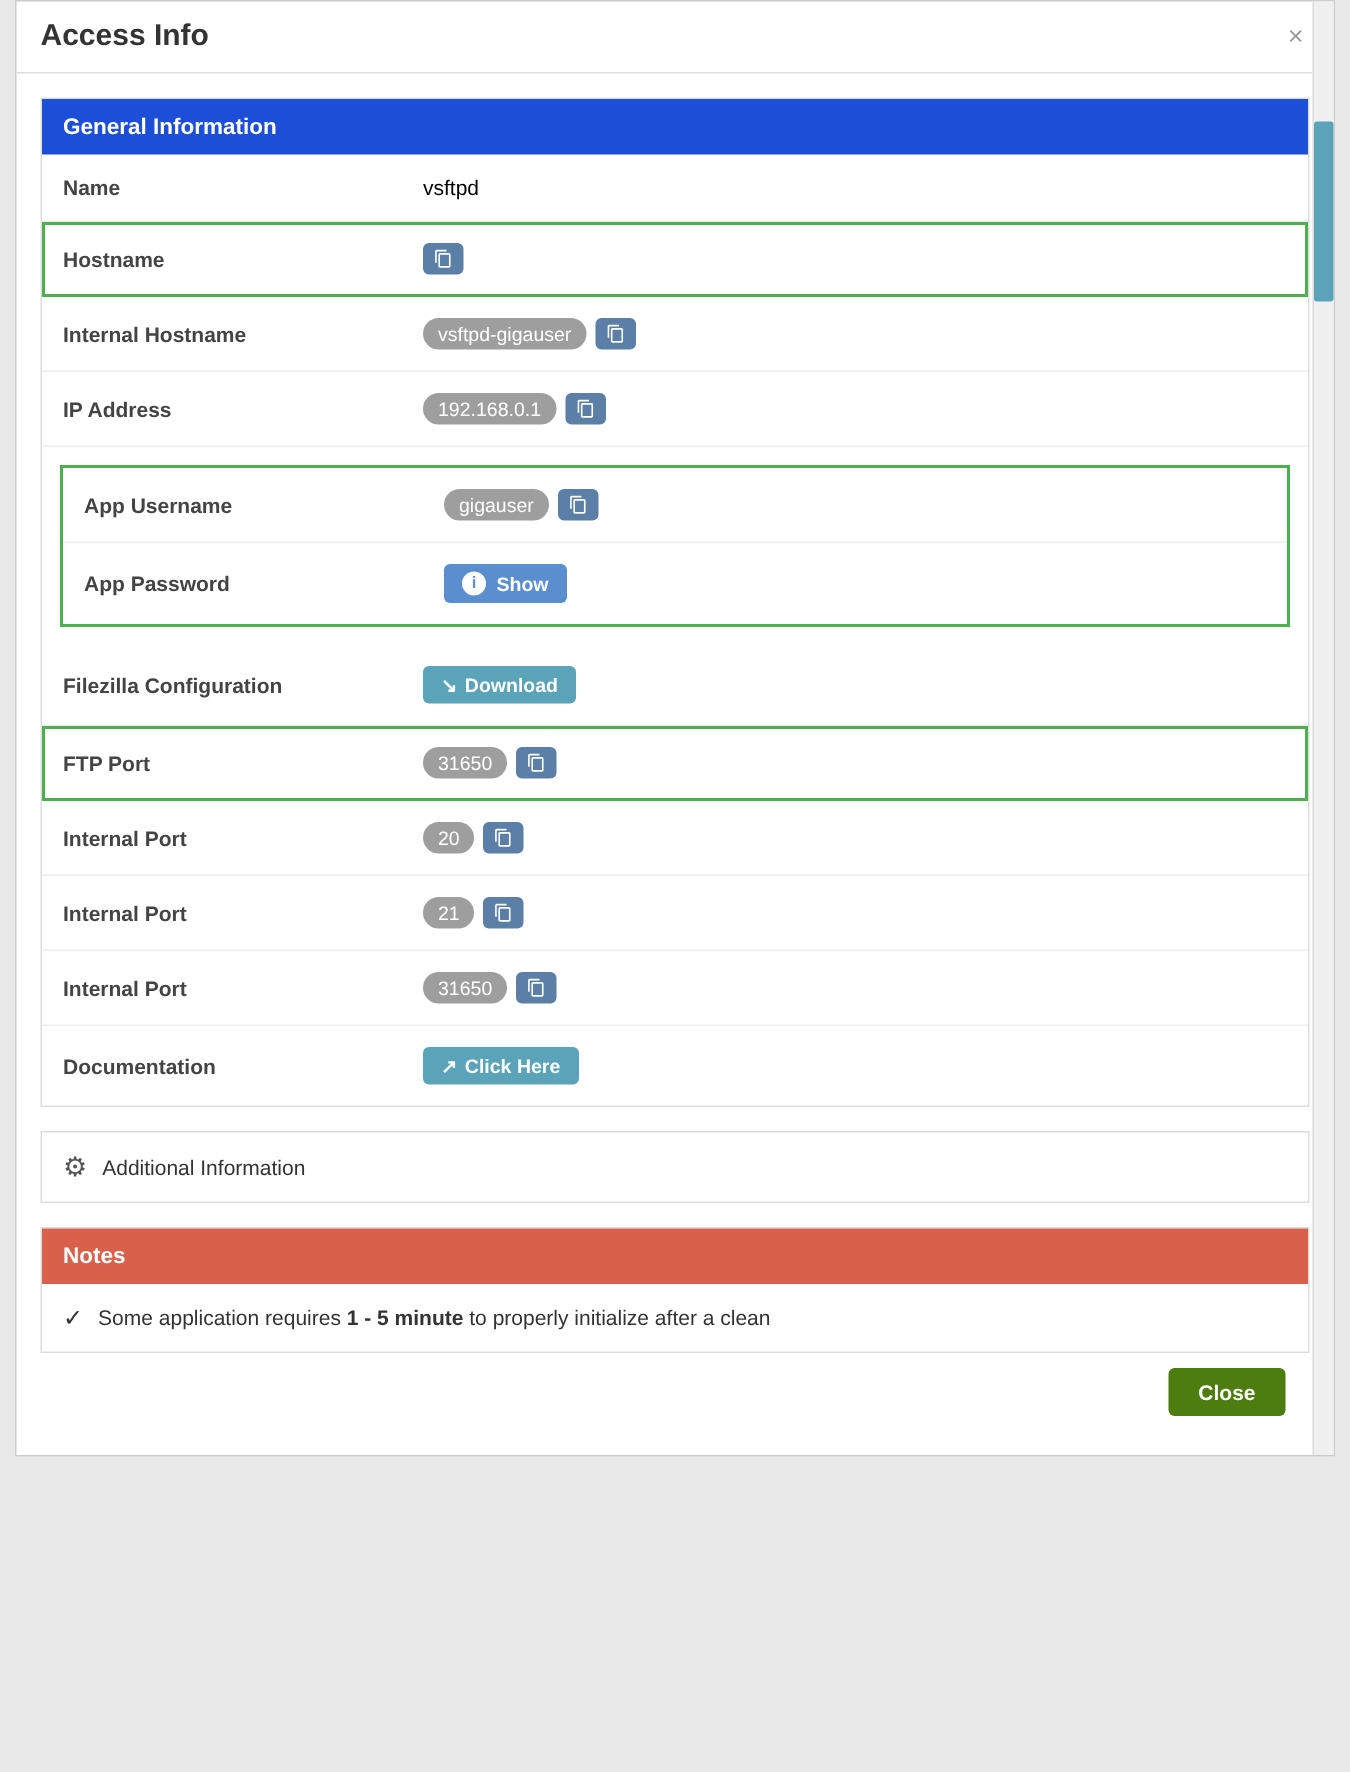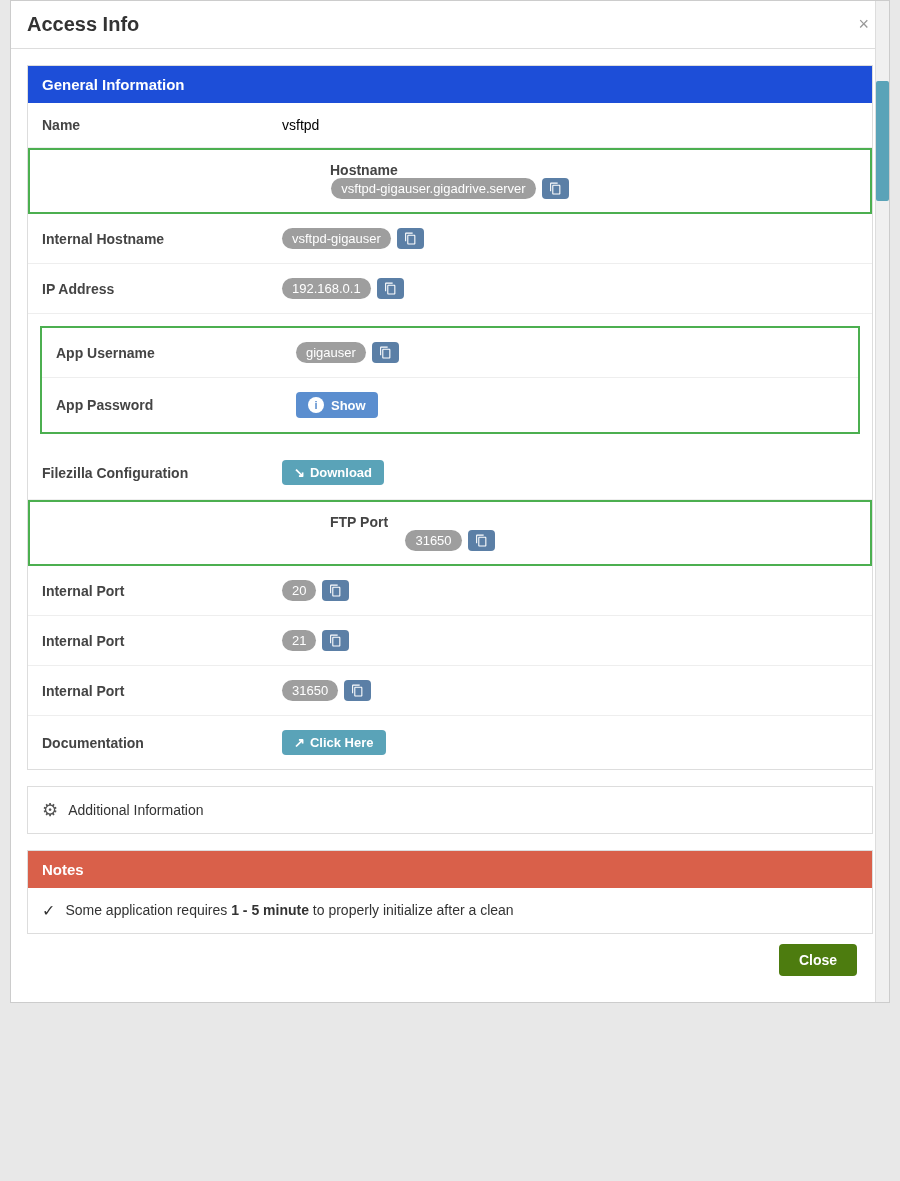--- a/index.html
+++ b/index.html
@@ -64,21 +64,20 @@
       align-items: center;
       padding: 14px 14px;
       border-bottom: 1px solid #eee;
     }
     .info-row:last-child {
       border-bottom: none;
     }
     .info-row.highlighted {
       outline: 2.5px solid #4caf50;
       outline-offset: -2px;
-      flex-direction: column;
     }
     .info-row-group {
       border: 2.5px solid #4caf50;
       margin: 12px;
     }
     .info-row-group .info-row {
       border-bottom: 1px solid #eee;
     }
     .info-row-group .info-row:last-child {
       border-bottom: none;
@@ -240,21 +239,20 @@
       <div class="info-row">
         <span class="row-label">Name</span>
         <span class="row-value">
           <span>vsftpd</span>
         </span>
       </div>
 
       <div class="info-row highlighted">
         <span class="row-label">Hostname</span>
         <span class="row-value">
-          <span class="badge">vsftpd-gigauser.gigadrive.server</span>
           <button class="copy-btn" title="Copy">
             <svg viewBox="0 0 24 24" xmlns="http://www.w3.org/2000/svg">
               <path d="M16 1H4C2.9 1 2 1.9 2 3v14h2V3h12V1zm3 4H8C6.9 5 6 5.9 6 7v14c0 1.1.9 2 2 2h11c1.1 0 2-.9 2-2V7c0-1.1-.9-2-2-2zm0 16H8V7h11v14z"></path>
             </svg>
           </button>
         </span>
       </div>
 
       <div class="info-row">
         <span class="row-label">Internal Hostname</span>

